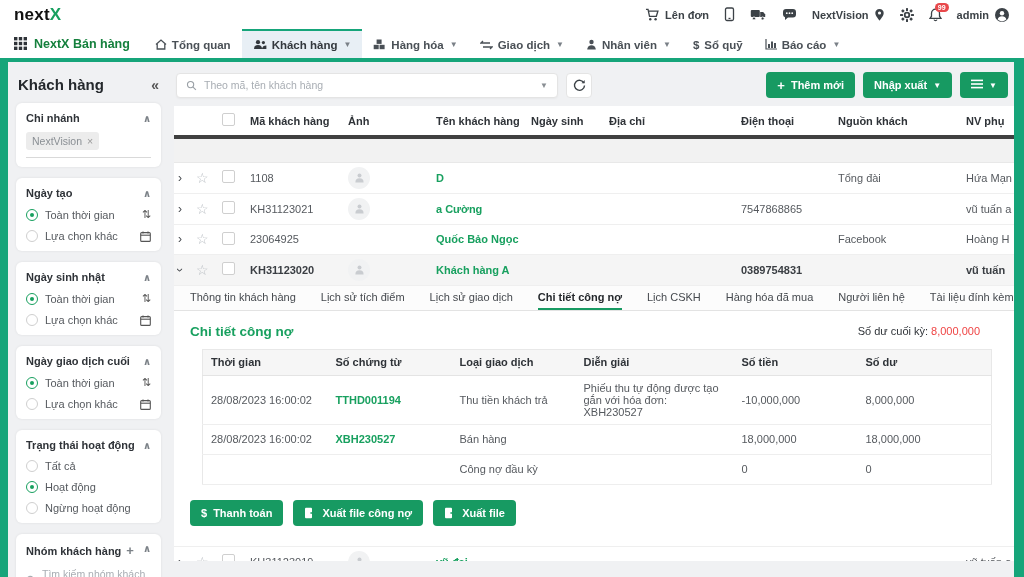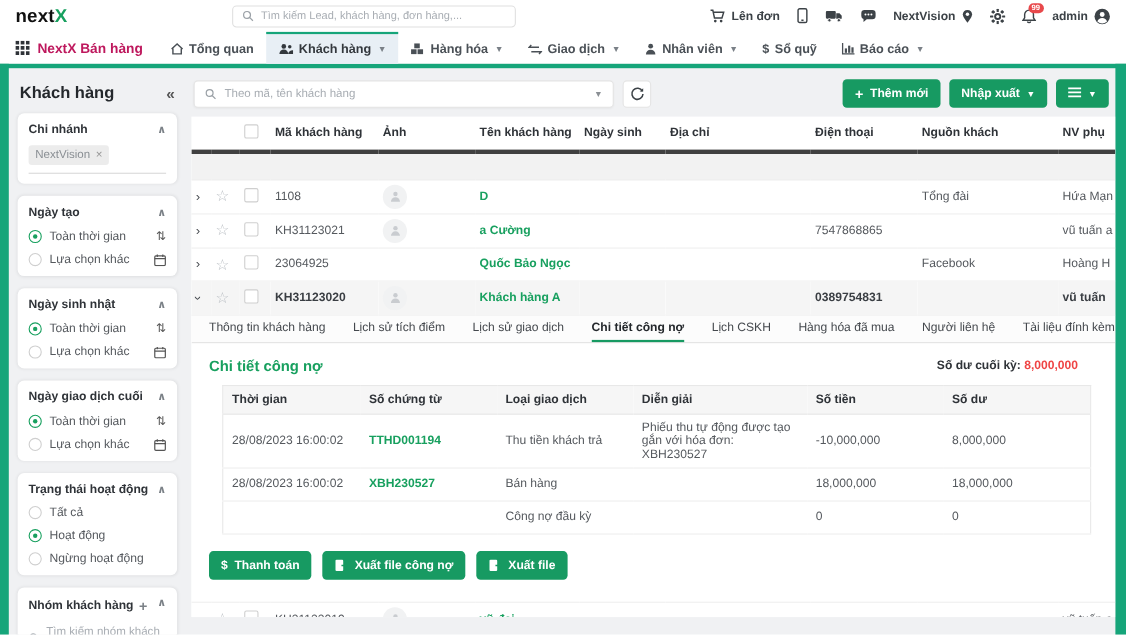--- a/index.html
+++ b/index.html
@@ -16,21 +16,21 @@
   .top-search input::placeholder { color:#a8adb3; }
   .topbar-right { margin-left:auto; display:flex; align-items:center; gap:15px; color:#3c4247; }
   .tb-item { display:flex; align-items:center; gap:5px; font-size:11px; font-weight:bold; color:#3c4247; cursor:pointer; }
   .icon svg { display:block; }
   .bell-wrap { position:relative; }
   .badge { position:absolute; top:-5px; right:-7px; background:#e8484b; color:#fff; font-size:7px;
     font-weight:bold; border-radius:7px; padding:1px 3px; line-height:1.1; }
 
   
   .navbar { height:29px; display:flex; align-items:stretch; padding-left:10px; background:#fff; }
-  .nav-app { display:flex; align-items:center; gap:7px; font-size:12.5px; font-weight:bold; color:#be185d; padding:0 14px 0 4px; }
+  .nav-app { display:flex; align-items:center; gap:7px; font-size:12.5px; font-weight:bold; color:#15803d; padding:0 14px 0 4px; }
   .nav-item { display:flex; align-items:center; gap:5px; padding:0 11px; font-size:11.5px; font-weight:bold;
     color:#4a5056; cursor:pointer; border-top:2px solid transparent; }
   .nav-item .caret { font-size:8px; color:#7a8087; margin-left:1px; }
   .nav-item.active { background:#e8eff5; border-top:2px solid #16A57A; color:#33383d; }
 
   
   .frame { height:519px; border-top:4px solid #16A57A; border-left:8px solid #16A57A; border-right:10px solid #16A57A;
     background:#f0f1f3; display:flex; overflow:hidden; }
 
   
@@ -86,44 +86,35 @@
   tr.expanded td { background:#f5f5f5; }
   tr.expanded .code, tr.expanded .phone, tr.expanded .staff { font-weight:bold; color:#3a3e43; }
 
   
   td.detail-cell { padding:0 !important; height:auto !important; background:#fff !important; }
   .tabs { display:flex; gap:25px; padding:0 0 0 16px; background:#fcfcfc; border-bottom:1px solid #e3e3e3; height:25px; align-items:stretch; }
   .tab { display:flex; align-items:center; font-size:11px; color:#45494e; cursor:pointer; border-bottom:2px solid transparent; white-space:nowrap; }
   .tab.active { border-bottom:2px solid #179A62; color:#24282c; font-weight:bold; }
   .detail-head { display:flex; align-items:center; justify-content:space-between; padding:13px 34px 10px 16px; }
   .detail-title { color:#18A05F; font-size:13.5px; font-weight:bold; }
-  .balance { font-size:11px; font-weight:bold; color:#2f3338; }
+  .balance { font-size:11px; font-weight:normal; color:#2f3338; }
   .balance .val { color:#ef4444; margin-left:3px; }
   table.debt { border-collapse:collapse; table-layout:fixed; width:calc(100% - 50px); margin:0 34px 0 28px; border:1px solid #e8e8e8; }
   table.debt th { background:#f6f6f6; font-size:11px; font-weight:bold; color:#2f3338; text-align:left; padding:6px 8px; border-bottom:1px solid #e4e4e4; }
   table.debt td { font-size:11px; color:#55595e; padding:6px 8px; border-bottom:1px solid #eeeeee; vertical-align:middle; }
   table.debt .doc { color:#18A05F; font-weight:bold; cursor:pointer; }
   .detail-btns { display:flex; gap:10px; padding:15px 16px 20px 16px; }
 
   .clip { text-overflow:clip; }
 </style>
 </head>
 <body>
 
 <div class="topbar">
   <div class="logo"><span>next</span><span class="logo-x">X</span></div>
-  <div class="top-search">
-    <span class="icon">
-        <svg width="11" height="11" viewBox="0 0 12 12">
-          <circle cx="5" cy="5" r="3.4" fill="none" stroke="#9aa0a6" stroke-width="1.2"></circle>
-          <line x1="7.7" y1="7.7" x2="10.8" y2="10.8" stroke="#9aa0a6" stroke-width="1.2"></line>
-        </svg>
-      </span>
-    <input placeholder="Tìm kiếm Lead, khách hàng, đơn hàng,..." style="">
-  </div>
   <div class="topbar-right">
     <div class="tb-item">
       <span class="icon">
           <svg width="15" height="14" viewBox="0 0 16 15">
             <path d="M1 1.5h2.2l1.6 7.4h7.3l1.7-5.6H4" fill="none" stroke="#3c4247" stroke-width="1.4"></path>
             <circle cx="5.6" cy="12" r="1.3" fill="#3c4247"></circle>
             <circle cx="11.3" cy="12" r="1.3" fill="#3c4247"></circle>
           </svg>
         </span>
       <span>Lên đơn</span>

